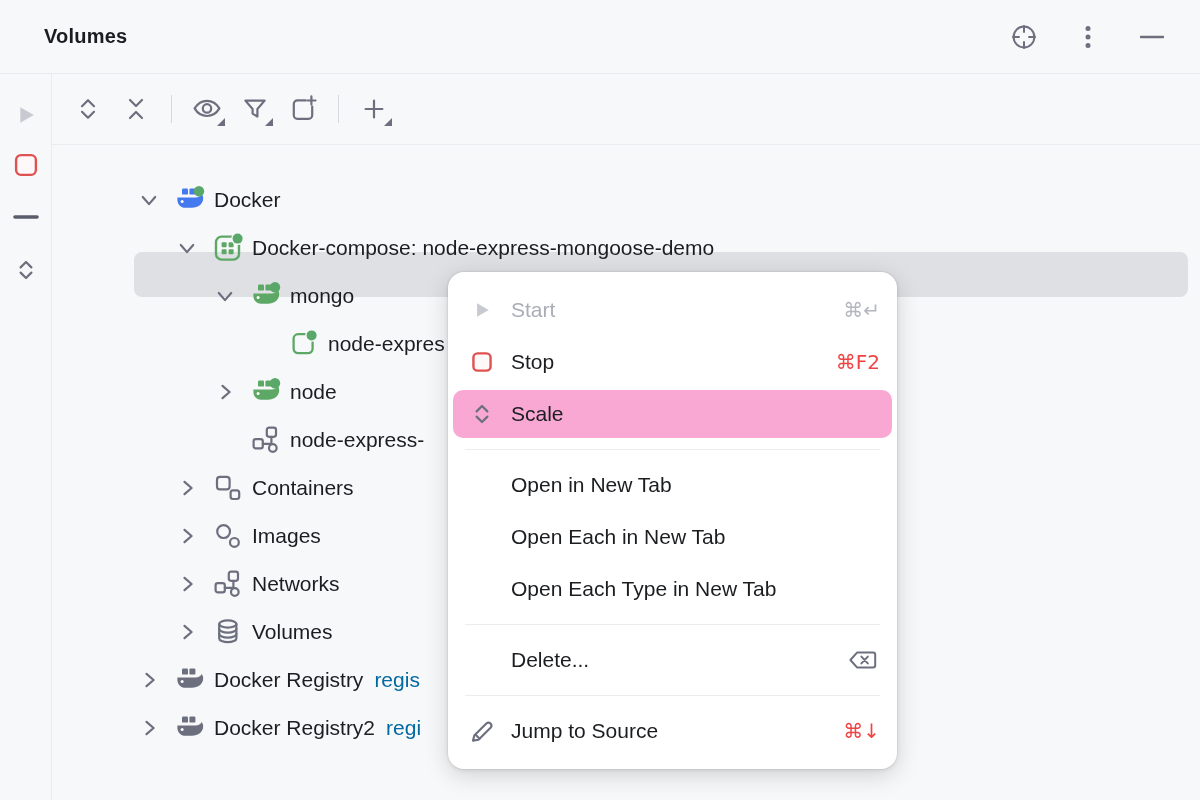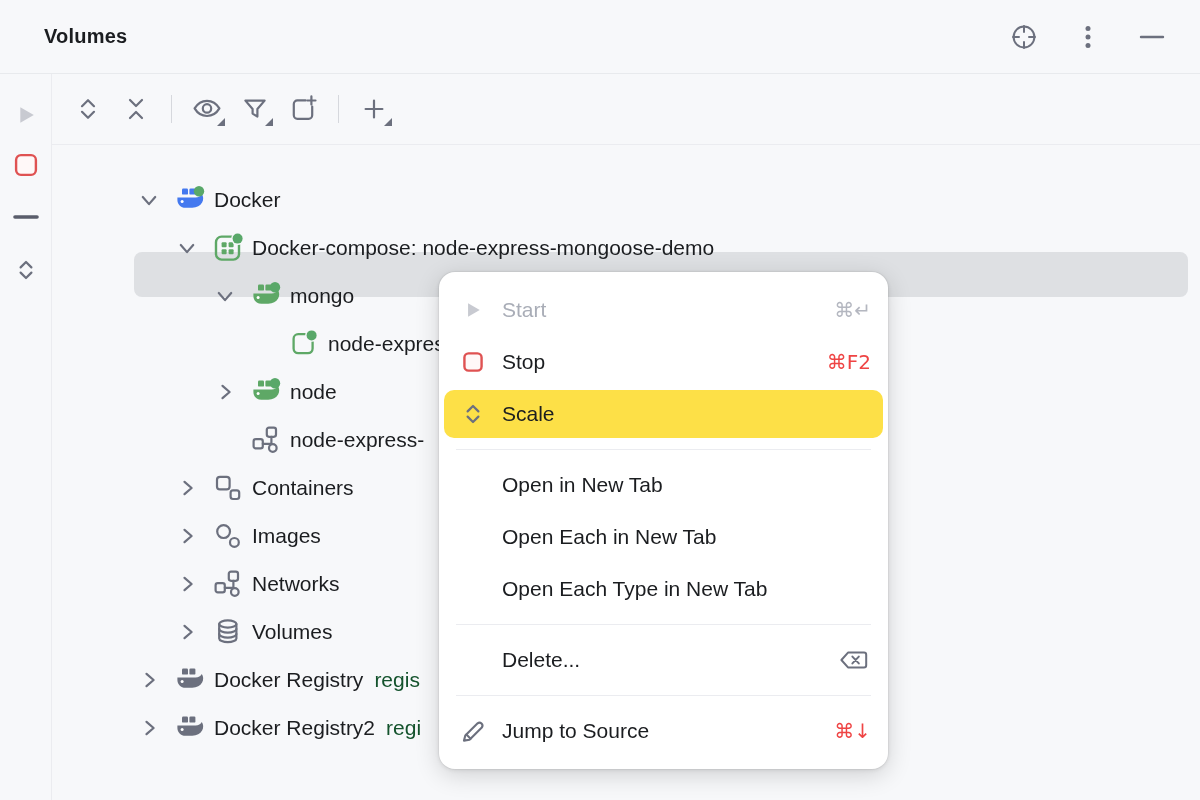--- a/index.html
+++ b/index.html
@@ -38,48 +38,48 @@
   .tb-sep { width:1px; height:28px; background:#D6D8DD; margin:0 15px 0 7px; }
   .dd-corner { position:absolute; right:2px; bottom:3px; }
 
   
   .tree { position:absolute; left:52px; top:146px; width:1148px; padding-top:8px; }
   .tree-row { position:relative; height:48px; display:flex; align-items:center; font-size:21px; cursor:pointer; }
   .tree-row .indent { flex:none; }
   .twisty { flex:none; width:30px; height:30px; display:flex; align-items:center; justify-content:center; }
   .tree-icon { flex:none; width:32px; height:32px; margin-left:10px; display:flex; align-items:center; justify-content:center; }
   .tree-label { margin-left:8px; white-space:nowrap; position:relative; z-index:1; }
-  .tree-secondary { margin-left:11px; white-space:nowrap; color:#14532d; position:relative; z-index:1; }
+  .tree-secondary { margin-left:11px; white-space:nowrap; color:#0369a1; position:relative; z-index:1; }
   .tree-row.selected::before {
     content:""; position:absolute; left:82px; right:12px; top:1.5px; bottom:1.5px;
     background:#DEE0E3; border-radius:8px; z-index:0;
   }
   .tree-row > * { position:relative; z-index:1;margin-top:44px; }
 
   
   .ctx-menu {
-    position:absolute; left:439px; top:272px; width:449px;
+    position:absolute; left:448px; top:272px; width:449px;
     background:#FFFFFF; border-radius:16px;
     box-shadow:0 6px 24px rgba(0,0,0,.16), 0 1px 4px rgba(0,0,0,.10), 0 0 0 1px rgba(0,0,0,.03);
     padding:14px 5px; z-index:10;
   }
   .menu-item {
     height:48px; margin:0 0 4px 0; border-radius:10px;
     display:flex; align-items:center; padding:0 12px 0 14px;
     font-size:21px; cursor:pointer;
   }
   .menu-item:last-child { margin-bottom:0; }
   .menu-item .mi-icon { flex:none; width:30px; height:30px; display:flex; align-items:center; justify-content:center; }
   .menu-item .mi-label { margin-left:14px; white-space:nowrap; flex:1; }
   .menu-item .mi-shortcut { font-family:"DejaVu Sans",sans-serif; font-size:20px; color:#ef4444; margin-left:20px; }
   .menu-item .mi-trailing { flex:none; display:flex; align-items:center; }
   .menu-item.disabled { cursor:default; }
   .menu-item.disabled .mi-label { color:#A9ADB7; }
   .menu-item.disabled .mi-shortcut { color:#B4B7C0; }
-  .menu-item.highlighted { background:#fde047; }
+  .menu-item.highlighted { background:#f9a8d4; }
   .menu-sep { height:1px; background:#EBECF0; margin:11px 12px; }
 </style>
 </head>
 <body>
 
 <div class="tw-header">
   <div class="tw-title">Volumes</div>
   <div class="tw-header-actions">
       <div class="tw-hbtn">
         <span class="">

